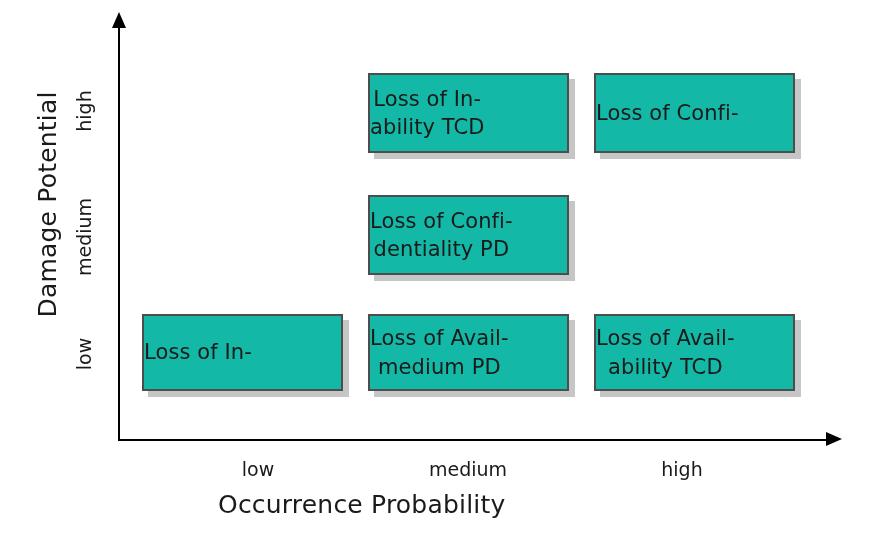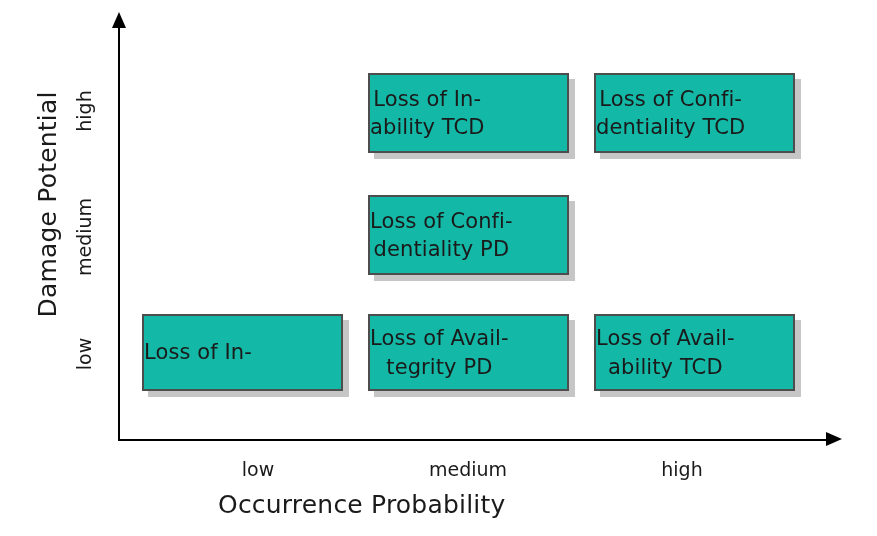--- a/index.html
+++ b/index.html
@@ -153,41 +153,40 @@
   <div class="cell-box col-medium row-high">
     <div>
       <span class="cell-label">Loss of In-</span>
       <span class="cell-label">ability TCD</span>
     </div>
   </div>
 
   <div class="cell-box col-high row-high">
     <div>
       <span class="cell-label">Loss of Confi-</span>
-      <span class="cell-label">dentiality TCD</span>
     </div>
   </div>
 
   <div class="cell-box col-medium row-medium">
     <div>
       <span class="cell-label">Loss of Confi-</span>
       <span class="cell-label">dentiality PD</span>
     </div>
   </div>
 
   <div class="cell-box col-low row-low">
     <div>
       <span class="cell-label">Loss of In-</span>
     </div>
   </div>
 
   <div class="cell-box col-medium row-low">
     <div>
       <span class="cell-label">Loss of Avail-</span>
-      <span class="cell-label">tegrity PD</span>
+      <span class="cell-label">medium PD</span>
     </div>
   </div>
 
   <div class="cell-box col-high row-low">
     <div>
       <span class="cell-label">Loss of Avail-</span>
       <span class="cell-label">ability TCD</span>
     </div>
   </div>
 

